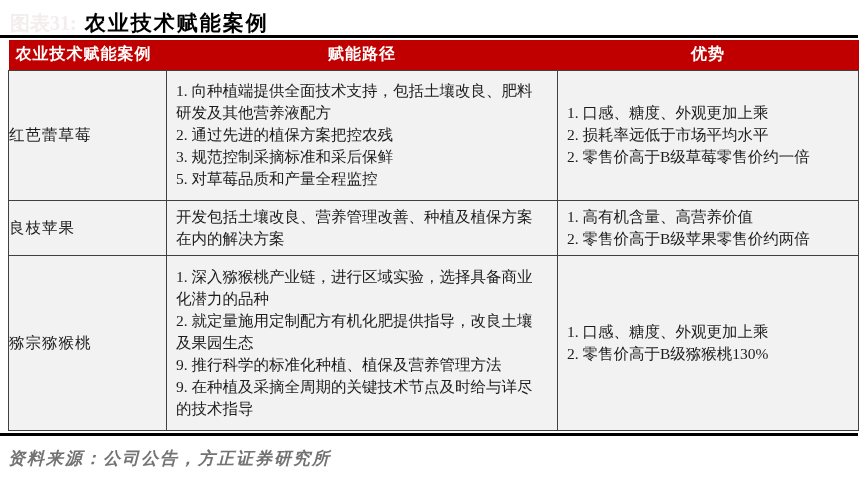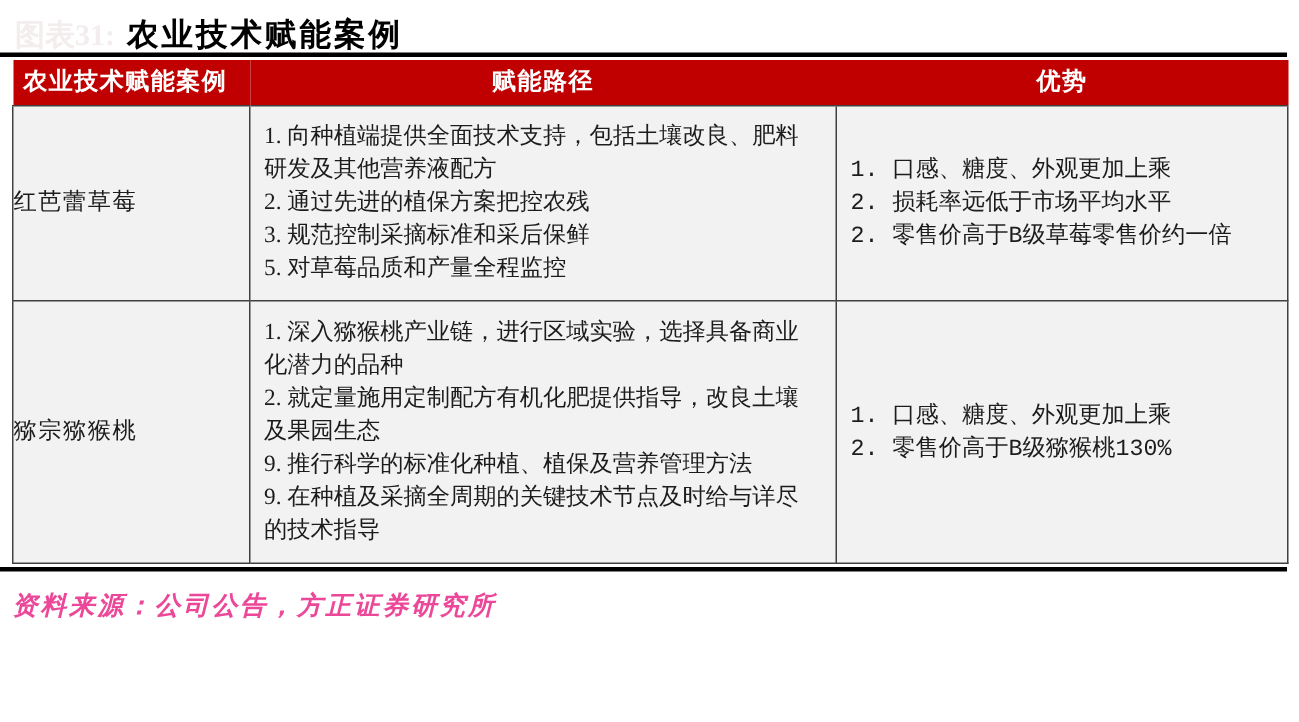--- a/index.html
+++ b/index.html
@@ -58,37 +58,37 @@
   th.h-center { text-align: center; }
   table.cases td {
     background: #f2f2f2;
     border: 1px solid #404040;
     font-size: 15.5px;
     line-height: 22px;
     vertical-align: middle;
   }
   td.name-cell { text-align: left; letter-spacing: 1px; }
   td.path-cell { vertical-align: top; padding: 5px 16px 5px 9px; }
-  td.adv-cell  { padding: 5px 6px 5px 9px; font-family: Liberation Mono, monospace; }
+  td.adv-cell  { padding: 5px 6px 5px 9px; }
   tr.r1 td { height: 130px; }
   tr.r2 td { height: 54px; }
   tr.r3 td { height: 175px; margin-top: 11px; }
   .bottom-rule {
     width: 858px;
     height: 3px;
     background: #000000;
     margin-top: 2px;
   }
   .source-note {
     margin: 11px 0 0 8px;
     font-size: 17px;
     font-weight: bold;
     font-style: italic;
     letter-spacing: 2px;
-    color: #ec4899;
+    color: #737373;
   }
 </style>
 </head>
 <body>
 
 <div class="figure-header">
   <span class="figure-label">图表31:</span><span class="figure-title">农业技术赋能案例</span>
 </div>
 <div class="title-rule"></div>
 
@@ -113,20 +113,30 @@
         <div>2. 通过先进的植保方案把控农残</div>
         <div>3. 规范控制采摘标准和采后保鲜</div>
         <div>5. 对草莓品质和产量全程监控</div>
       </td>
       <td class="adv-cell">
         <div>1. 口感、糖度、外观更加上乘</div>
         <div>2. 损耗率远低于市场平均水平</div>
         <div>2. 零售价高于B级草莓零售价约一倍</div>
       </td>
     </tr>
+    <tr class="r2">
+      <td class="name-cell">良枝苹果</td>
+      <td class="path-cell">
+        <div>开发包括土壤改良、营养管理改善、种植及植保方案在内的解决方案</div>
+      </td>
+      <td class="adv-cell">
+        <div>1. 高有机含量、高营养价值</div>
+        <div>2. 零售价高于B级苹果零售价约两倍</div>
+      </td>
+    </tr>
     <tr class="r3">
       <td class="name-cell">猕宗猕猴桃</td>
       <td class="path-cell">
         <div>1. 深入猕猴桃产业链，进行区域实验，选择具备商业化潜力的品种</div>
         <div>2. 就定量施用定制配方有机化肥提供指导，改良土壤及果园生态</div>
         <div>9. 推行科学的标准化种植、植保及营养管理方法</div>
         <div>9. 在种植及采摘全周期的关键技术节点及时给与详尽的技术指导</div>
       </td>
       <td class="adv-cell">
         <div>1. 口感、糖度、外观更加上乘</div>

